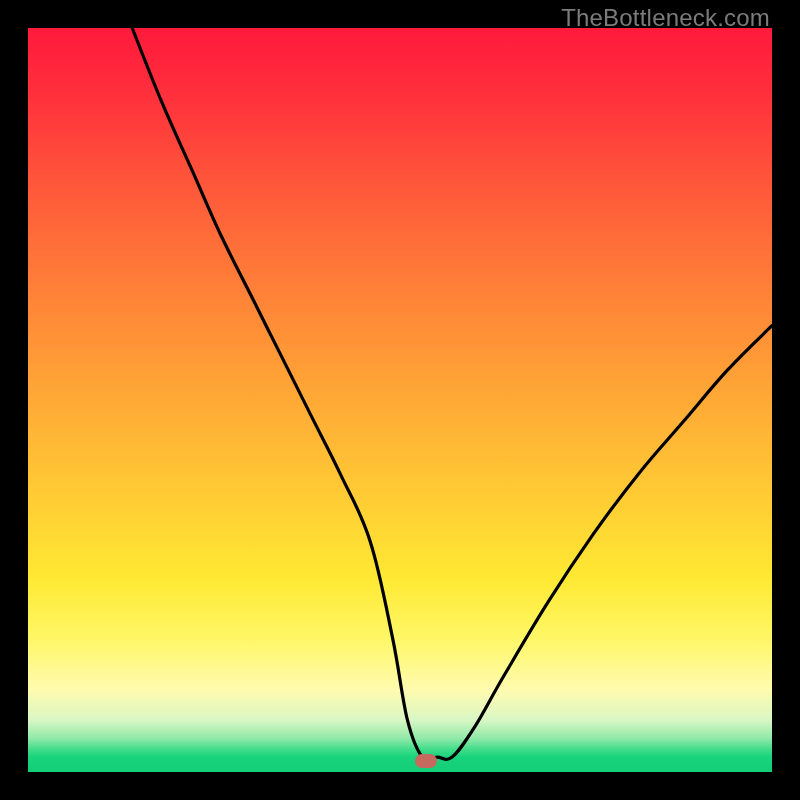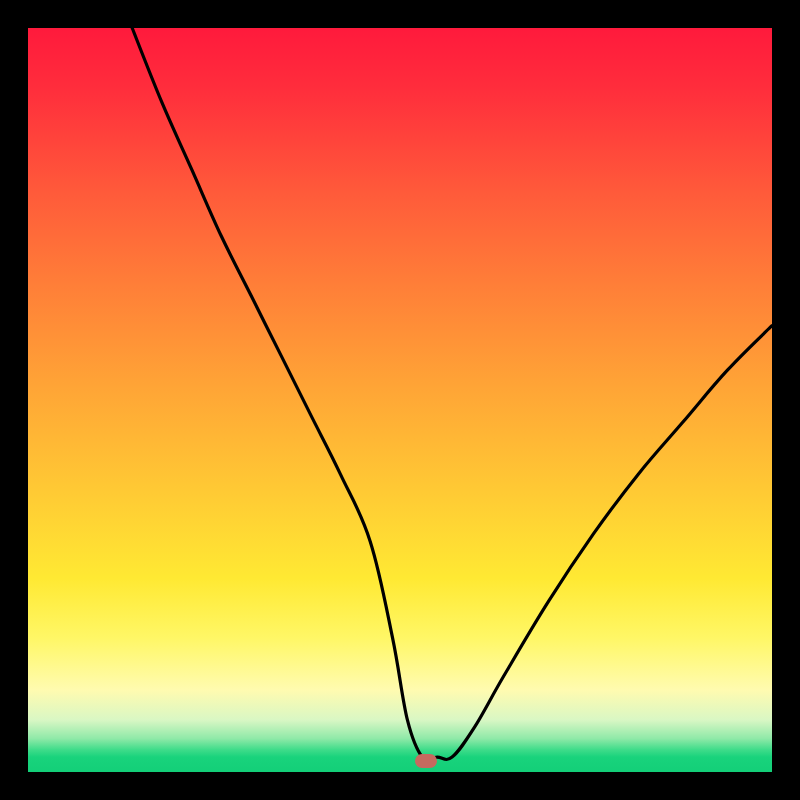--- a/index.html
+++ b/index.html
@@ -68,20 +68,21 @@
     border-radius: 7px;
     z-index: 4;
     transform: translate(-50%, -50%);
   }
 </style>
 </head>
 <body>
 
 <div class="frame">
 
+  <div class="watermark">TheBottleneck.com</div>
 
   <div class="plot-area">
 
     <svg class="curve" viewBox="0 0 744 744" preserveAspectRatio="none">
       <path id="curve-path" fill="none" stroke="#000" stroke-width="3.2" stroke-linecap="round" stroke-linejoin="round" d="M 104.2 0.0 C 109.5 13.4, 123.2 49.0, 133.9 74.4 C 144.6 99.8, 153.0 117.3, 163.7 141.4 C 174.4 165.5, 182.7 185.6, 193.4 208.3 C 204.2 231.1, 212.5 246.4, 223.2 267.8 C 233.9 289.3, 242.2 305.9, 253.0 327.4 C 263.7 348.8, 272.0 365.5, 282.7 386.9 C 293.4 408.3, 301.8 423.6, 312.5 446.4 C 323.2 469.2, 332.9 483.9, 342.2 513.4 C 351.6 542.8, 357.9 577.9, 364.6 610.1 C 371.3 642.2, 374.1 670.5, 379.4 691.9 C 384.8 713.3, 389.0 722.4, 394.3 729.1 C 399.7 735.8, 403.8 729.1, 409.2 729.1 C 414.6 729.1, 417.4 734.5, 424.1 729.1 C 430.8 723.8, 437.0 714.1, 446.4 699.4 C 455.8 684.6, 462.8 670.0, 476.2 647.3 C 489.6 624.5, 504.7 598.3, 520.8 572.9 C 536.9 547.4, 549.4 528.7, 565.4 505.9 C 581.5 483.2, 594.0 466.5, 610.1 446.4 C 626.2 426.3, 638.6 413.1, 654.7 394.3 C 670.8 375.6, 683.3 359.6, 699.4 342.2 C 715.4 324.8, 736.0 305.6, 744.0 297.6"></path>
     </svg>
 
     <div class="marker" id="min-marker" style="left: 398.04px; top: 732.84px;"></div>
   </div>
 </div>

